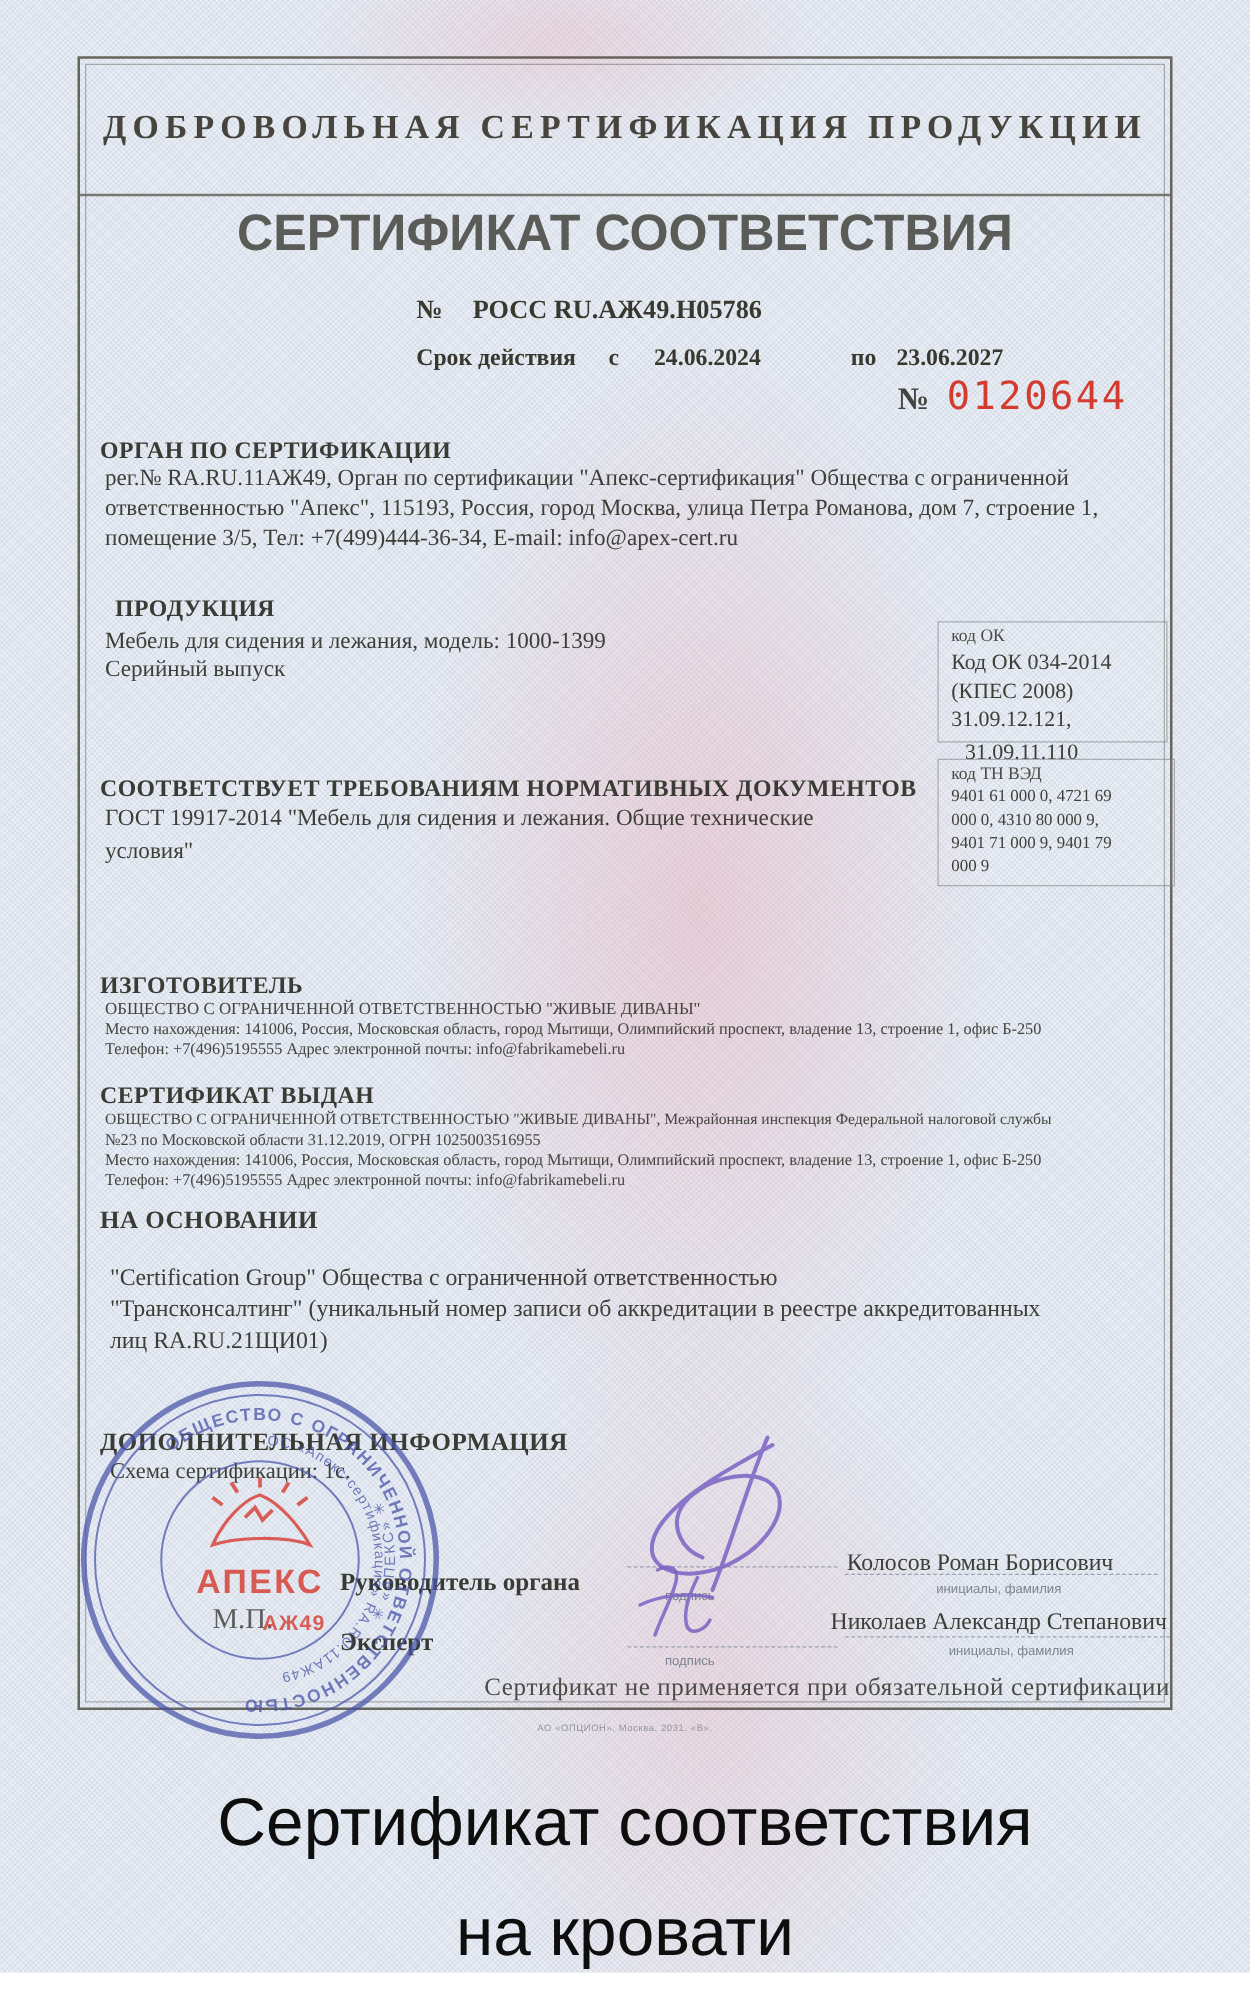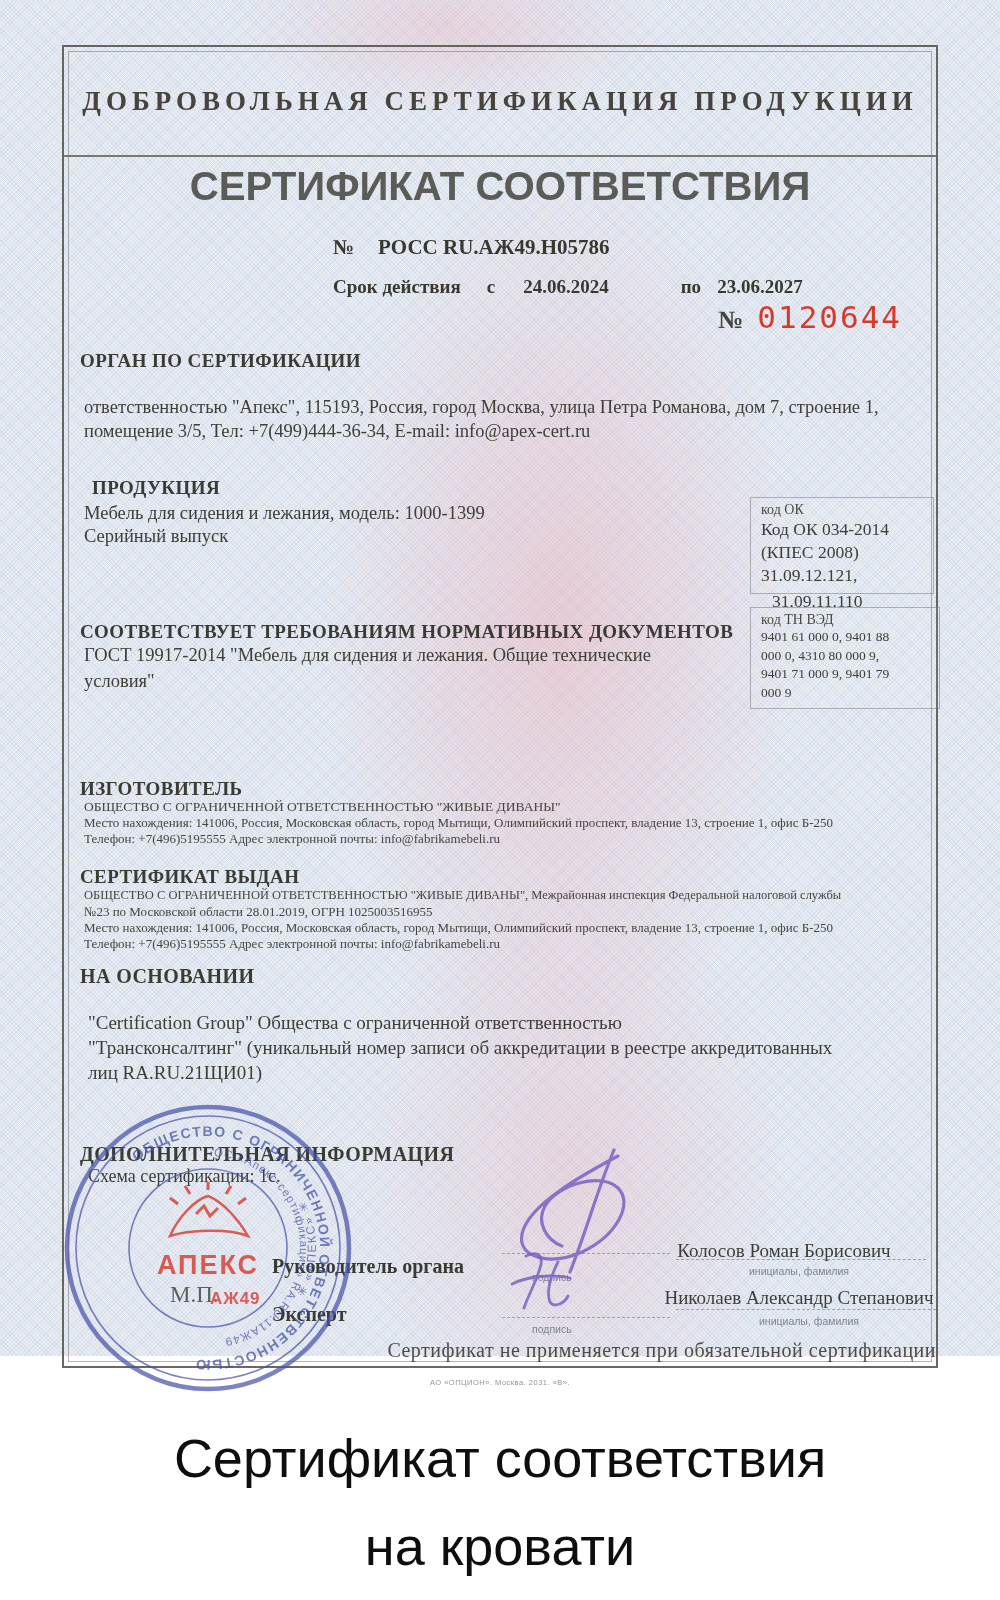--- a/index.html
+++ b/index.html
@@ -1,19 +1,19 @@
 <!DOCTYPE html>
 <html><head>
 <meta charset="utf-8">
 <style>
   html,body{margin:0;padding:0;}
   .page{position:relative;width:1000px;height:1600px;background:#ffffff;overflow:hidden;
         font-family:"Liberation Serif", serif;color:#3c3c38;}
   
-  .scan{position:absolute;left:0;top:0;width:1000px;height:1356px;
+  .scan{position:absolute;left:0;top:0;width:1000px;height:1578px;
         background-color:#e9edf3;
         background-image:
           radial-gradient(ellipse 330px 640px at 56% 46%, rgba(233,176,188,.50), rgba(233,176,188,0) 72%),
           radial-gradient(ellipse 300px 420px at 57% 86%, rgba(233,176,188,.35), rgba(233,176,188,0) 72%),
           radial-gradient(ellipse 280px 120px at 45% 2%, rgba(233,176,188,.38), rgba(233,176,188,0) 75%),
           repeating-linear-gradient(45deg, rgba(140,165,200,.14) 0 1px, rgba(255,255,255,0) 1px 3px),
           repeating-linear-gradient(-45deg, rgba(140,165,200,.14) 0 1px, rgba(255,255,255,0) 1px 3px);}
   .frame{position:absolute;left:62px;top:45px;width:876px;height:1323px;
          border:2px solid rgba(80,77,68,.85);box-sizing:border-box;}
   .frame::before{content:"";position:absolute;inset:4px;border:1px solid rgba(95,92,82,.45);pointer-events:none;}
@@ -75,53 +75,54 @@
       <div class="validity">
         <span class="v-label">Срок действия</span><span class="v-from-label">с</span><span class="v-from">24.06.2024</span><span class="v-to-label">по</span><span>23.06.2027</span>
       </div>
 
       <div class="blanknum">
         <span class="no">№</span>
         <span class="digits">0120644</span>
       </div>
 
       <div class="sec-h" style="left:16px;top:303px;">ОРГАН ПО СЕРТИФИКАЦИИ</div>
+      <div class="bodyline" style="left:20px;top:326px;">рег.№ RA.RU.11АЖ49, Орган по сертификации "Апекс-сертификация" Общества с ограниченной</div>
       <div class="bodyline" style="left:20px;top:350px;">ответственностью "Апекс", 115193, Россия, город Москва, улица Петра Романова, дом 7, строение 1,</div>
       <div class="bodyline" style="left:20px;top:374px;">помещение 3/5, Тел: +7(499)444-36-34, E-mail: info@apex-cert.ru</div>
 
       <div class="sec-h" style="left:28px;top:430px;">ПРОДУКЦИЯ</div>
       <div class="bodyline" style="left:20px;top:456px;">Мебель для сидения и лежания, модель: 1000-1399</div>
       <div class="bodyline" style="left:20px;top:479px;">Серийный выпуск</div>
       <div class="codebox" style="top:450px;">
         <div class="cb-label">код ОК</div>
         <div class="cb-line">Код ОК 034-2014</div>
         <div class="cb-line">(КПЕС 2008)</div>
         <div class="cb-line">31.09.12.121,</div>
       </div>
       <div class="free-line" style="left:696px;top:544px;margin-left:12px;">31.09.11.110</div>
 
       <div class="sec-h" style="left:16px;top:574px;">СООТВЕТСТВУЕТ ТРЕБОВАНИЯМ НОРМАТИВНЫХ ДОКУМЕНТОВ</div>
       <div class="bodyline" style="left:20px;top:598px;">ГОСТ 19917-2014 "Мебель для сидения и лежания. Общие технические</div>
       <div class="bodyline" style="left:20px;top:624px;">условия"</div>
       <div class="codebox codebox2" style="top:560px;width:190px;">
         <div class="cb-label">код ТН ВЭД</div>
-        <div class="cb-line">9401 61 000 0, 9401 88</div>
+        <div class="cb-line">9401 61 000 0, 4721 69</div>
         <div class="cb-line">000 0, 4310 80 000 9,</div>
         <div class="cb-line">9401 71 000 9, 9401 79</div>
         <div class="cb-line">000 9</div>
       </div>
 
       <div class="sec-h" style="left:16px;top:731px;">ИЗГОТОВИТЕЛЬ</div>
       <div class="smline" style="left:20px;top:752px;font-size:13.5px;">ОБЩЕСТВО С ОГРАНИЧЕННОЙ ОТВЕТСТВЕННОСТЬЮ "ЖИВЫЕ ДИВАНЫ"</div>
       <div class="smline" style="left:20px;top:768px;">Место нахождения: 141006, Россия, Московская область, город Мытищи, Олимпийский проспект, владение 13, строение 1, офис Б-250</div>
       <div class="smline" style="left:20px;top:784px;">Телефон: +7(496)5195555 Адрес электронной почты: info@fabrikamebeli.ru</div>
 
       <div class="sec-h" style="left:16px;top:819px;">СЕРТИФИКАТ ВЫДАН</div>
       <div class="smline" style="left:20px;top:841px;font-size:12.5px;">ОБЩЕСТВО С ОГРАНИЧЕННОЙ ОТВЕТСТВЕННОСТЬЮ "ЖИВЫЕ ДИВАНЫ", Межрайонная инспекция Федеральной налоговой службы</div>
-      <div class="smline" style="left:20px;top:857px;">№23 по Московской области 28.01.2019, ОГРН 1025003516955</div>
+      <div class="smline" style="left:20px;top:857px;">№23 по Московской области 31.12.2019, ОГРН 1025003516955</div>
       <div class="smline" style="left:20px;top:873px;">Место нахождения: 141006, Россия, Московская область, город Мытищи, Олимпийский проспект, владение 13, строение 1, офис Б-250</div>
       <div class="smline" style="left:20px;top:889px;">Телефон: +7(496)5195555 Адрес электронной почты: info@fabrikamebeli.ru</div>
 
       <div class="sec-h big" style="left:16px;top:918px;">НА ОСНОВАНИИ</div>
       <div class="bodyline" style="left:24px;top:965px;font-size:19px;">"Certification Group" Общества с ограниченной ответственностью</div>
       <div class="bodyline" style="left:24px;top:990px;font-size:19px;">"Трансконсалтинг" (уникальный номер записи об аккредитации в реестре аккредитованных</div>
       <div class="bodyline" style="left:24px;top:1015px;font-size:19px;">лиц RA.RU.21ЩИ01)</div>
 
       <div class="sec-h big" style="left:16px;top:1096px;">ДОПОЛНИТЕЛЬНАЯ ИНФОРМАЦИЯ</div>
       <div class="bodyline" style="left:24px;top:1119px;font-size:18px;">Схема сертификации: 1с.</div>

